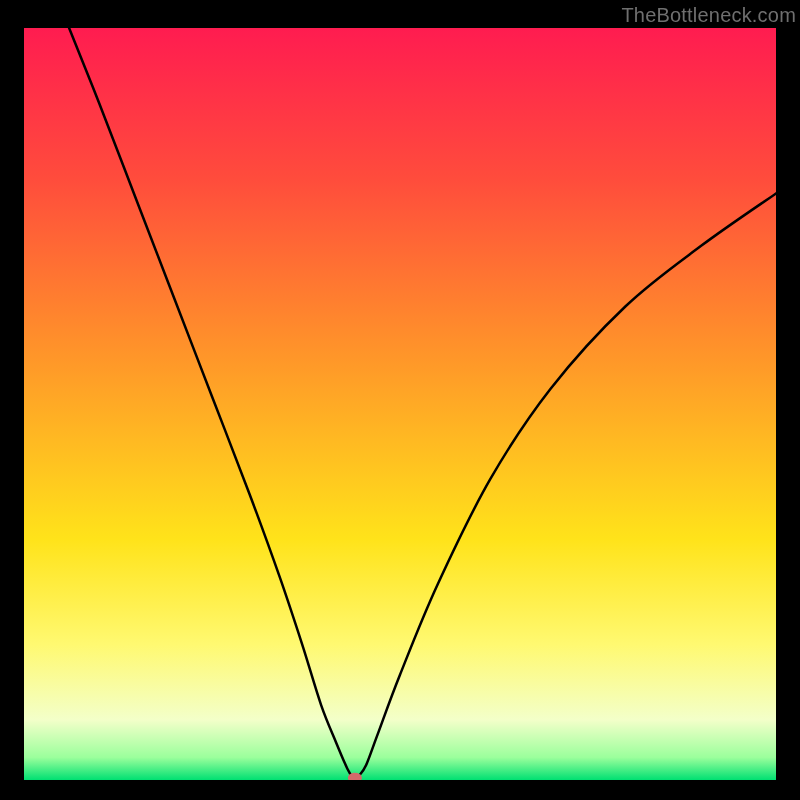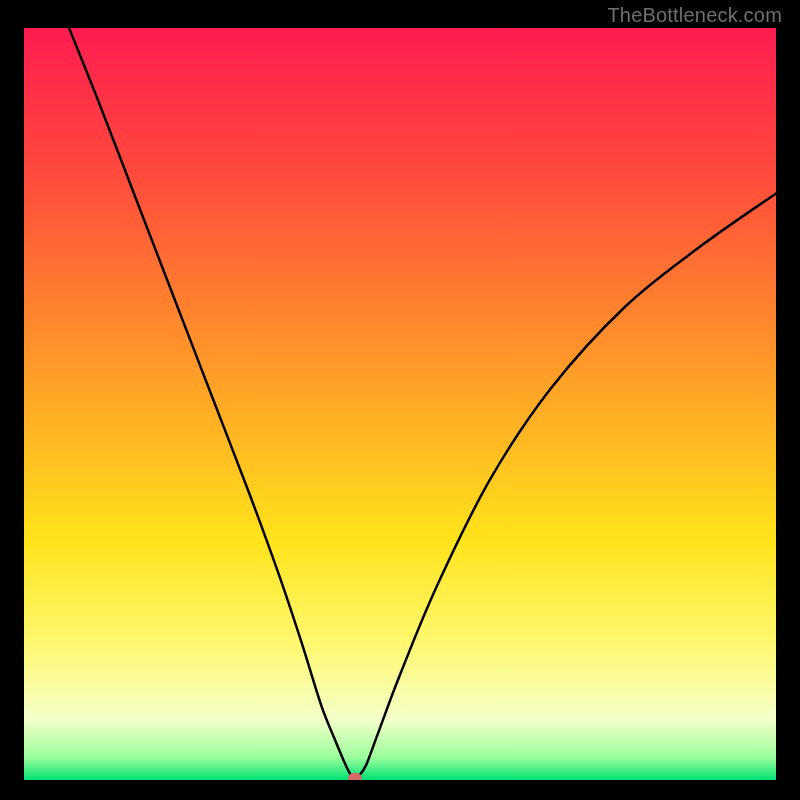--- a/index.html
+++ b/index.html
@@ -14,21 +14,21 @@
   .frame {
     position: absolute;
     left: 0; top: 0;
     width: 800px;
     height: 800px;
     background: #000;
   }
   .watermark {
     position: absolute;
     top: 4px;
-    right: 18px;
+    right: 4px;
     color: #6f6f6f;
     font-size: 20px;
     font-weight: 500;
     letter-spacing: 0.2px;
     user-select: none;
   }
   .plot-wrap {
     position: absolute;
     left: 24px;
     top: 28px;

